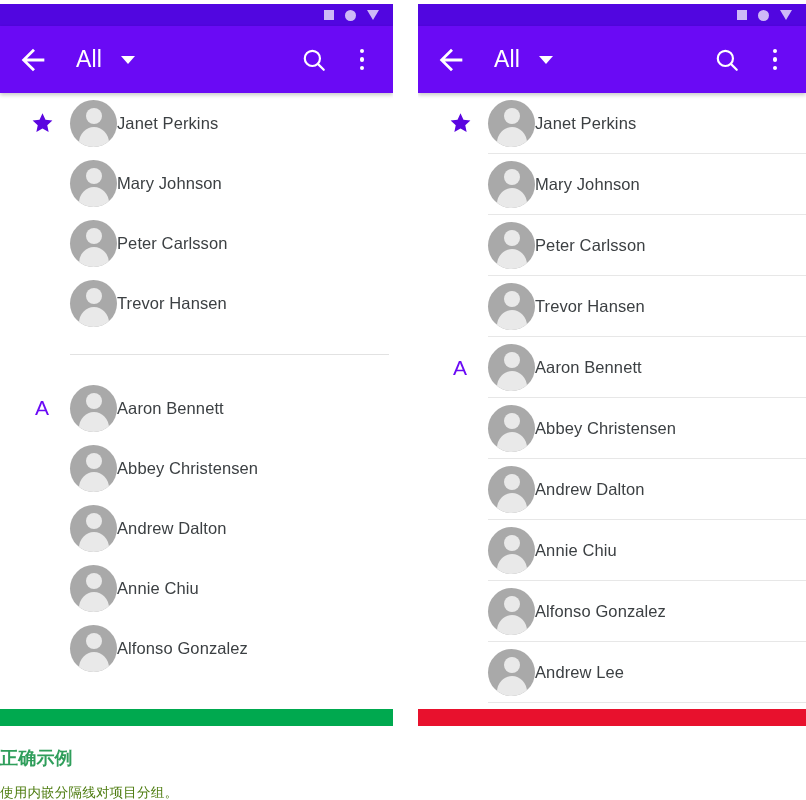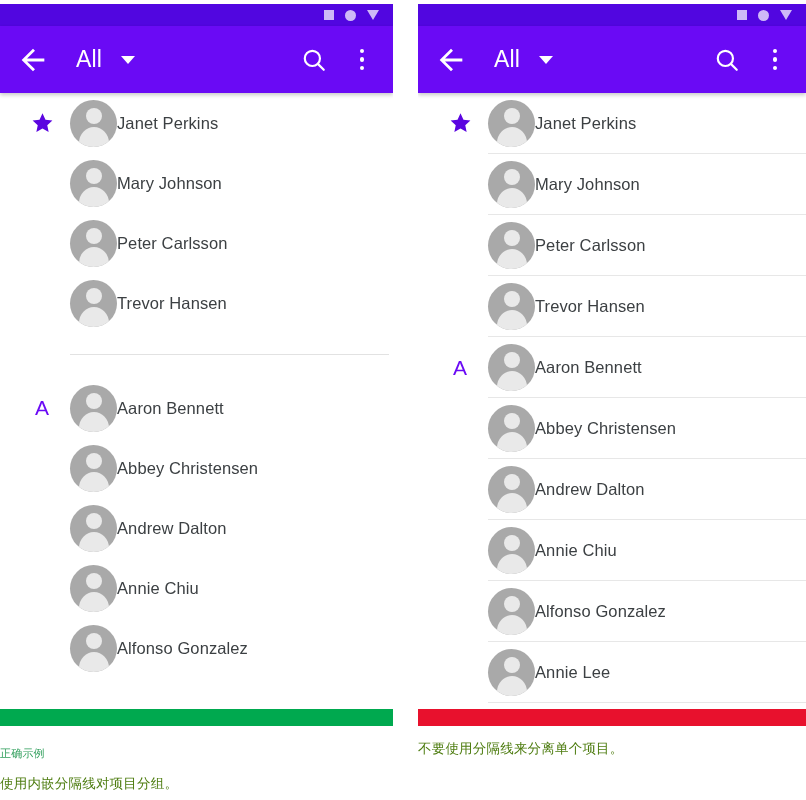--- a/index.html
+++ b/index.html
@@ -152,23 +152,24 @@
   }
   .group-gap-top { height: 21px; }
   .group-gap-bot { height: 23px; }
 
   
   .caption { position: absolute; left: 0; width: 100%; top: 705px; }
   .bar { height: 17px; width: 100%; }
   .bar.good { background: #00a94f; }
   .bar.bad  { background: #e8112d; }
   .cap-label {
-    font-size: 11px;
+    font-size: 18px;
     margin-top: 20px;
     letter-spacing: .2px;
+    font-weight: bold;
   }
   .cap-label.good { color: #2f9e5b; }
   .cap-label.bad  { color: #e8112d; }
   .cap-desc {
     font-size: 13.5px;
     color: #4d7c0f;
     margin-top: 14px;
     letter-spacing: .2px;
   }
 </style>
@@ -427,26 +428,25 @@
           <span class="name">Alfonso Gonzalez</span>
           <span class="divider"></span>
         </div>
 
         <div class="row tall">
           <span class="gutter"></span>
           <span class="avatar">
             <span class="head"></span>
             <span class="body"></span>
           </span>
-          <span class="name">Annie Lee</span>
+          <span class="name">Andrew Lee</span>
           <span class="divider"></span>
         </div>
 
       </div>
     </div>
 
     <div class="caption">
       <div class="bar bad"></div>
-      <div class="cap-desc">不要使用分隔线来分离单个项目。</div>
     </div>
   </div>
 
 </div>
 
 </body></html>

